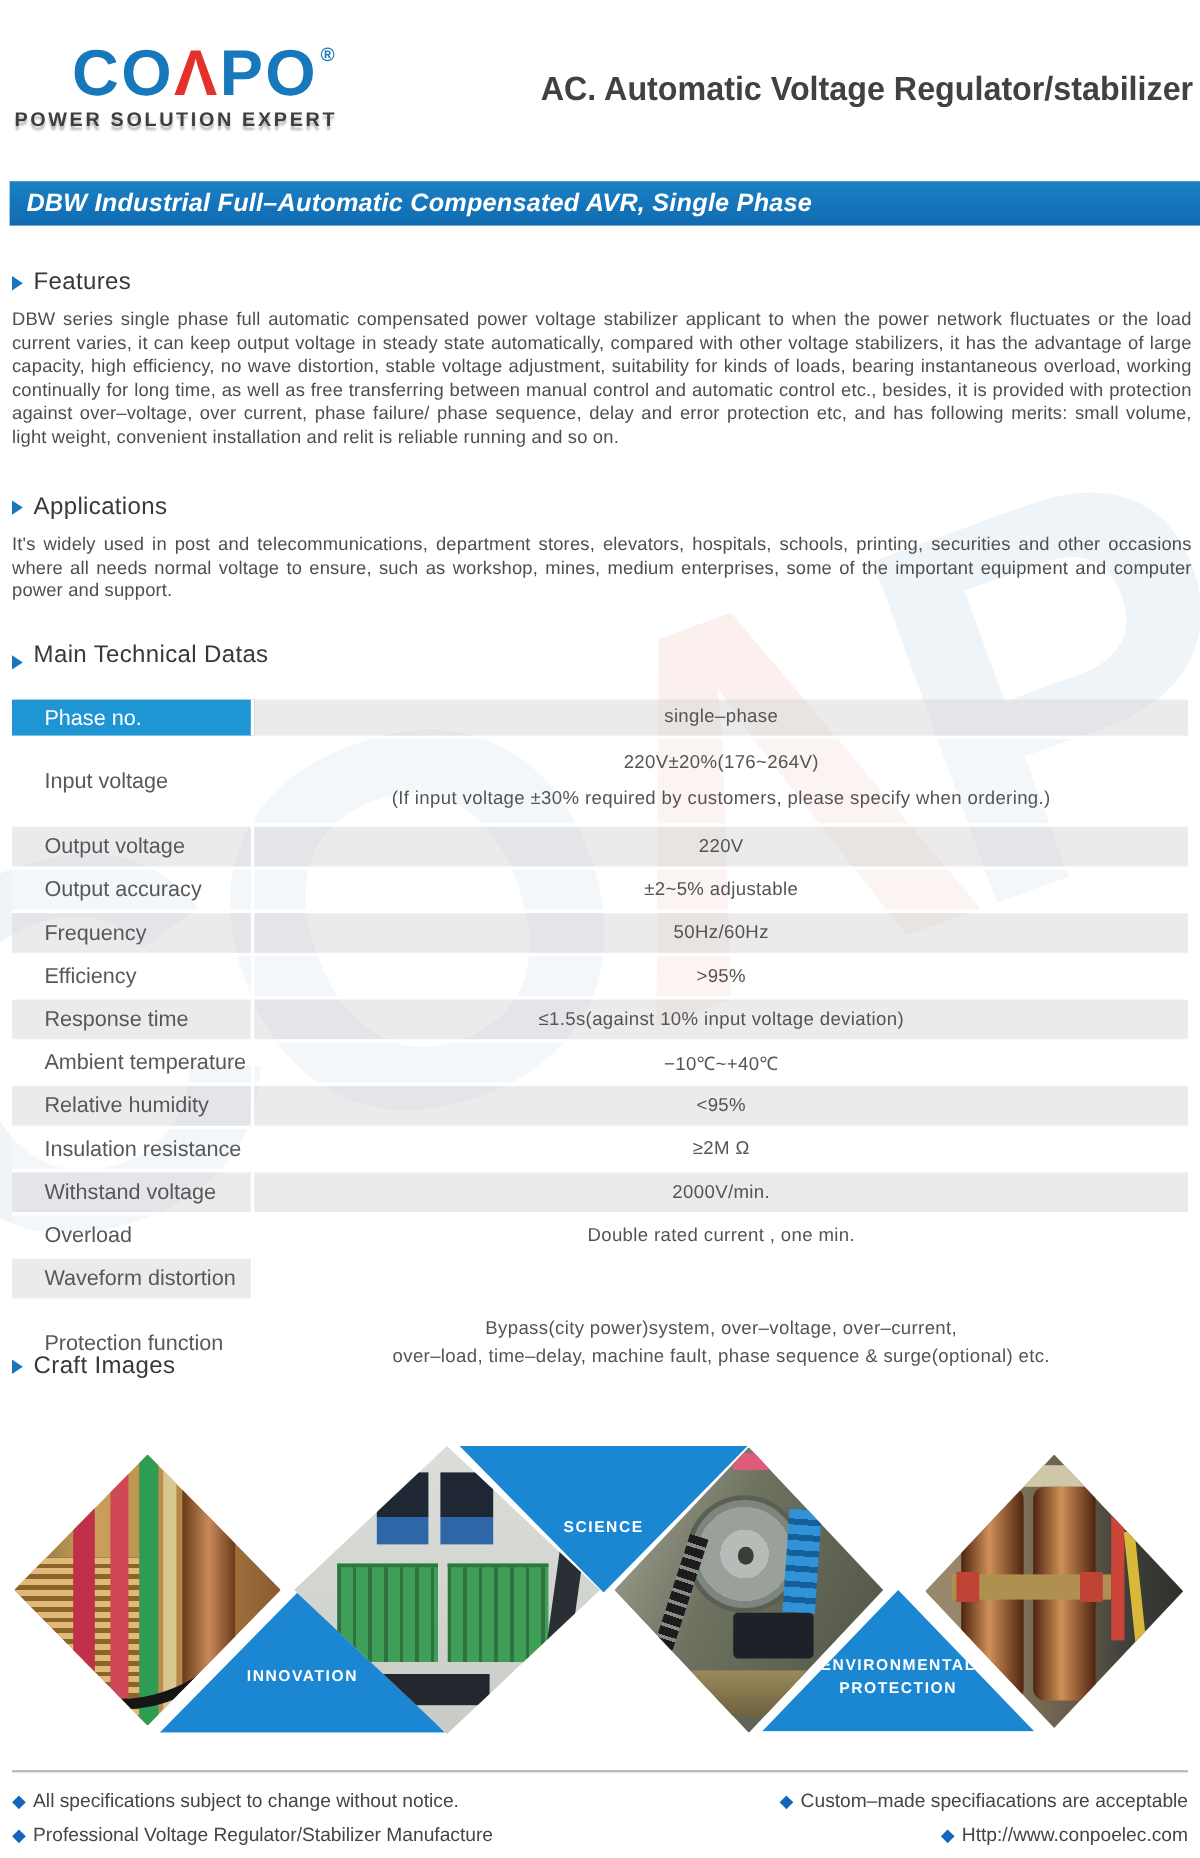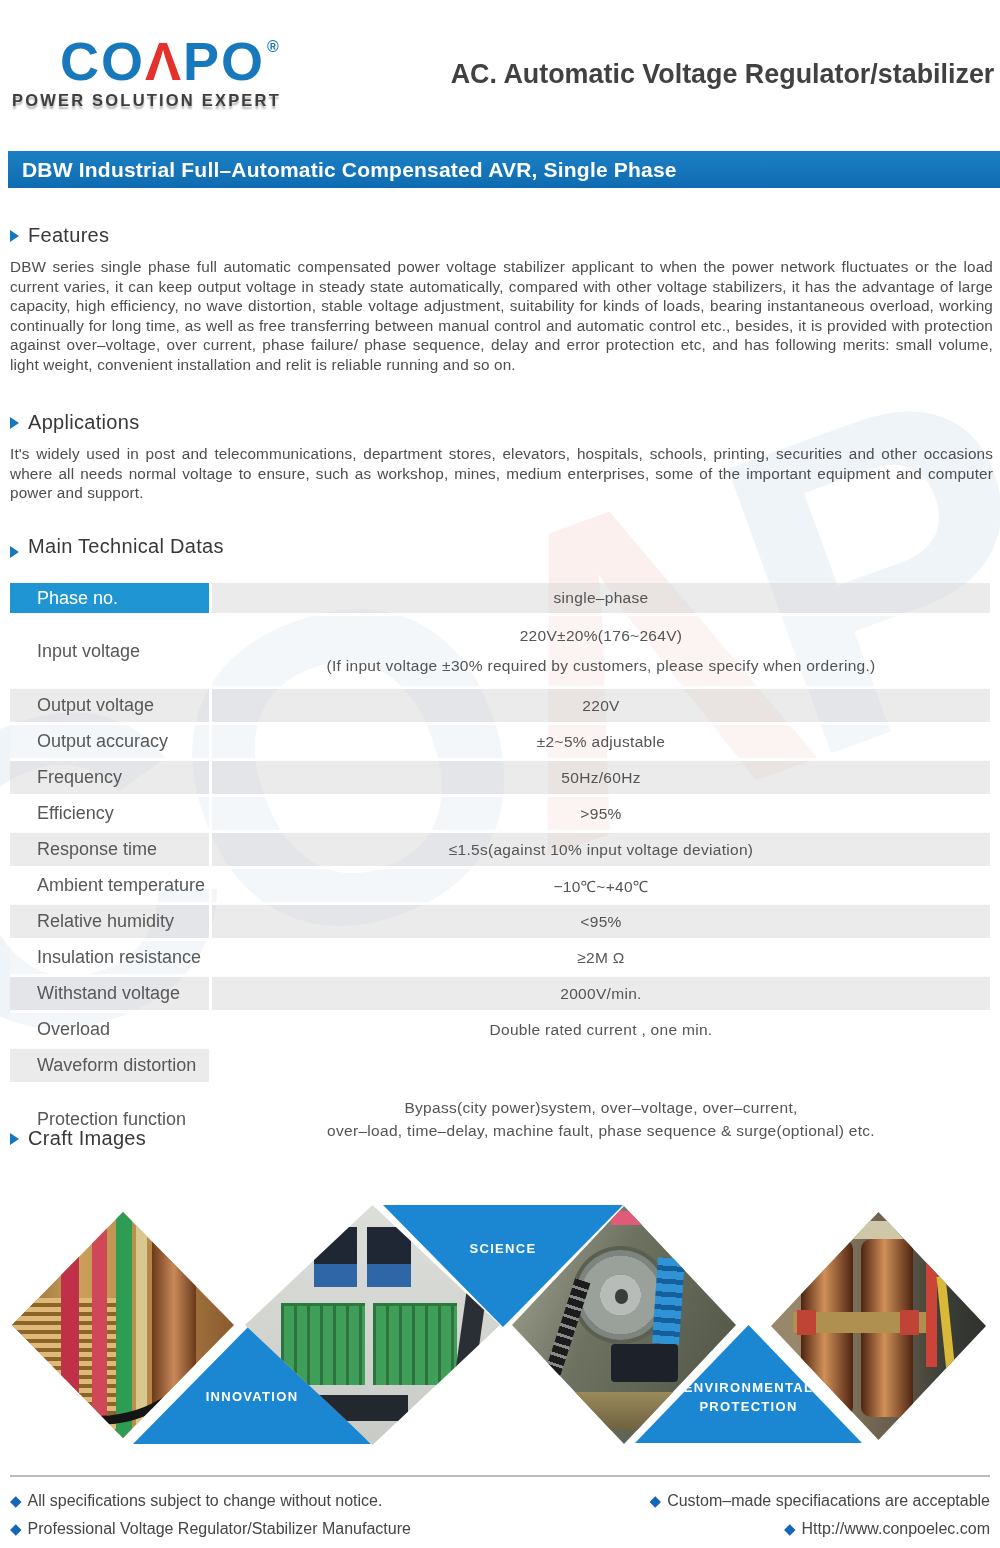--- a/index.html
+++ b/index.html
@@ -25,21 +25,21 @@
   .logo-reg{font-size:16px;font-weight:700;color:#1878bc;vertical-align:28px;margin-left:2px;}
   .logo-tagline{margin-top:1px;font-size:16.5px;font-weight:700;color:#3e3e3e;letter-spacing:2.2px;
     text-shadow:0 3px 2px rgba(0,0,0,0.30);white-space:nowrap;}
   .doc-title{position:absolute;right:6px;top:58px;font-size:28px;font-weight:700;color:#414141;
     white-space:nowrap;letter-spacing:0px;transform:scaleX(0.96);transform-origin:right center;}
 
   
   .banner{position:absolute;left:8px;top:151px;width:992px;height:37px;
     background:linear-gradient(180deg,#1c80c4,#0f6bb1);
     color:#fff;font-size:21px;font-weight:700;line-height:37px;padding-left:14px;box-sizing:border-box;
-    letter-spacing:0.2px;white-space:nowrap;}
+    letter-spacing:0.2px;white-space:nowrap;font-style:italic;}
 
   
   .sec-h{position:absolute;display:flex;align-items:center;gap:9px;font-size:20px;font-weight:400;color:#383838;letter-spacing:0.3px;}
   .sec-arrow{width:0;height:0;border-left:9px solid #1677bd;border-top:6px solid transparent;border-bottom:6px solid transparent;flex:0 0 auto;}
   .h-features{left:10px;top:224px;}
   .h-applications{left:10px;top:411px;}
   .h-technical{left:10px;top:535px;align-items:flex-end;}
   .h-craft{left:10px;top:1127px;}
 
   .para{position:absolute;left:10px;width:983px;font-size:15.3px;line-height:19.6px;color:#4e4e4e;
@@ -62,21 +62,21 @@
   .lh30{line-height:30px;} .lh33{line-height:23px;}
 
   
   .diamond{position:absolute;clip-path:polygon(50% 0,100% 50%,50% 100%,0 50%);overflow:hidden;}
   .diamond>div{position:absolute;}
   .tri{position:absolute;background:#1b87d3;color:#fff;font-weight:700;font-size:13px;
     letter-spacing:1.3px;text-align:center;box-sizing:border-box;}
   .tri-up{clip-path:polygon(50% 0,100% 100%,0 100%);}
   .tri-down{clip-path:polygon(0 0,100% 0,50% 100%);}
   .t-innovation{left:133px;top:1323px;width:238px;height:121px;padding-top:66px;}
-  .t-science{left:383px;top:1205px;width:240px;height:122px;padding-top:36px;text-align:center;}
+  .t-science{left:383px;top:1205px;width:240px;height:122px;padding-top:60px;text-align:center;}
   .t-environ{left:635px;top:1325px;width:227px;height:118px;padding-top:53px;line-height:19px;}
 
   
   .d1{left:12px;top:1212px;width:222px;height:226px;}
   .d1-bg{inset:0;background:linear-gradient(90deg,#8a6a3a 0%,#caa05a 30%,#b88a4a 60%,#8a5a30 100%);}
   .d1-coil{left:0;top:38%;width:52%;height:62%;background:repeating-linear-gradient(180deg,#e0b878 0 5px,#8a6428 5px 9px);}
   .d1-red1{left:22%;top:0;width:8%;height:100%;background:#c03048;}
   .d1-red2{left:36%;top:0;width:7%;height:100%;background:#d04858;}
   .d1-green{left:47%;top:0;width:7%;height:100%;background:#2f9c53;}
   .d1-tan{left:56%;top:0;width:5%;height:100%;background:#d8c890;}

